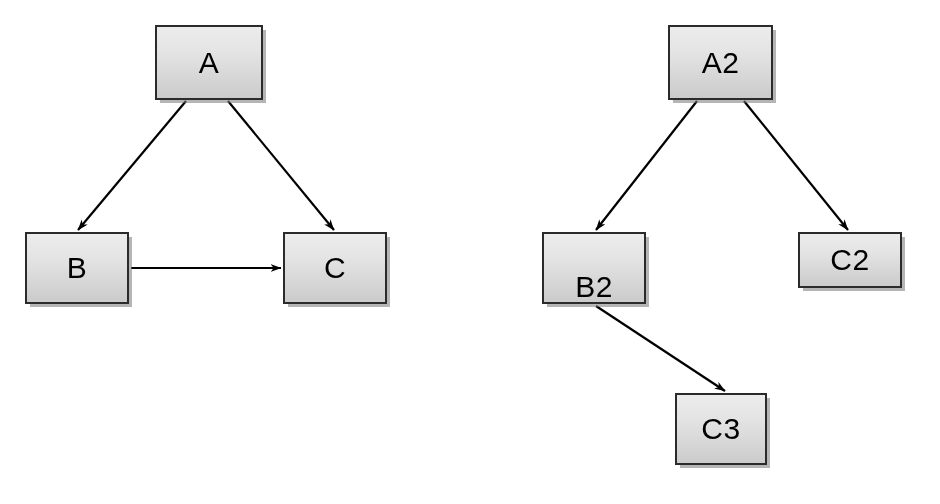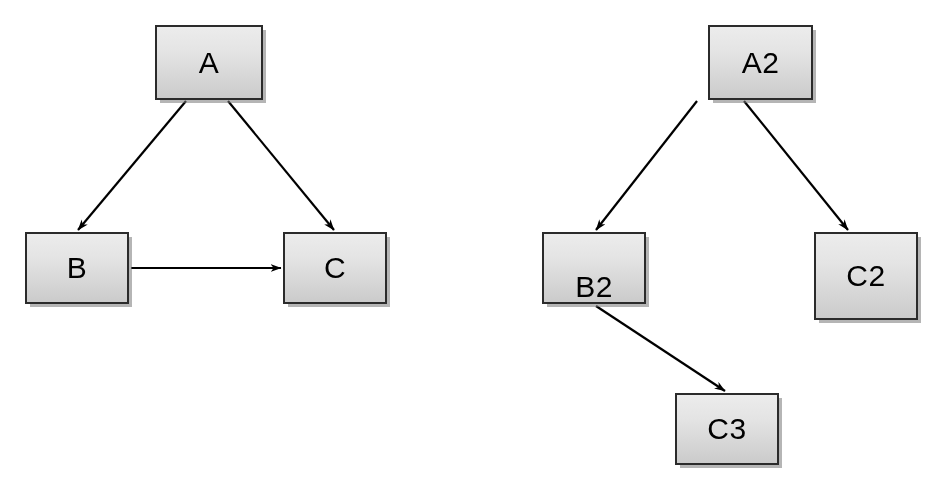--- a/index.html
+++ b/index.html
@@ -67,26 +67,26 @@
   <div id="node-layer">
       <div class="node" style="left: 155px; top: 25px; width: 108px; height: 75px;">
         <span class="node-label">A</span>
       </div>
       <div class="node" style="left: 25px; top: 232px; width: 104px; height: 72px;">
         <span class="node-label">B</span>
       </div>
       <div class="node" style="left: 283px; top: 232px; width: 104px; height: 72px;">
         <span class="node-label">C</span>
       </div>
-      <div class="node" style="left: 668px; top: 25px; width: 105px; height: 75px; margin-left: 40px;">
+      <div class="node" style="left: 668px; top: 25px; width: 105px; height: 75px;">
         <span class="node-label">A2</span>
       </div>
       <div class="node" style="left: 542px; top: 232px; width: 104px; height: 72px; align-items: flex-end;">
         <span class="node-label">B2</span>
       </div>
-      <div class="node" style="left: 798px; top: 232px; width: 104px; height: 88px; margin-left: 16px;">
+      <div class="node" style="left: 798px; top: 232px; width: 104px; height: 56px;">
         <span class="node-label">C2</span>
       </div>
-      <div class="node" style="left: 675px; top: 393px; width: 104px; height: 72px;">
+      <div class="node" style="left: 675px; top: 393px; width: 92px; height: 72px;">
         <span class="node-label">C3</span>
       </div>
     </div>
 </div>
 
 </body></html>

